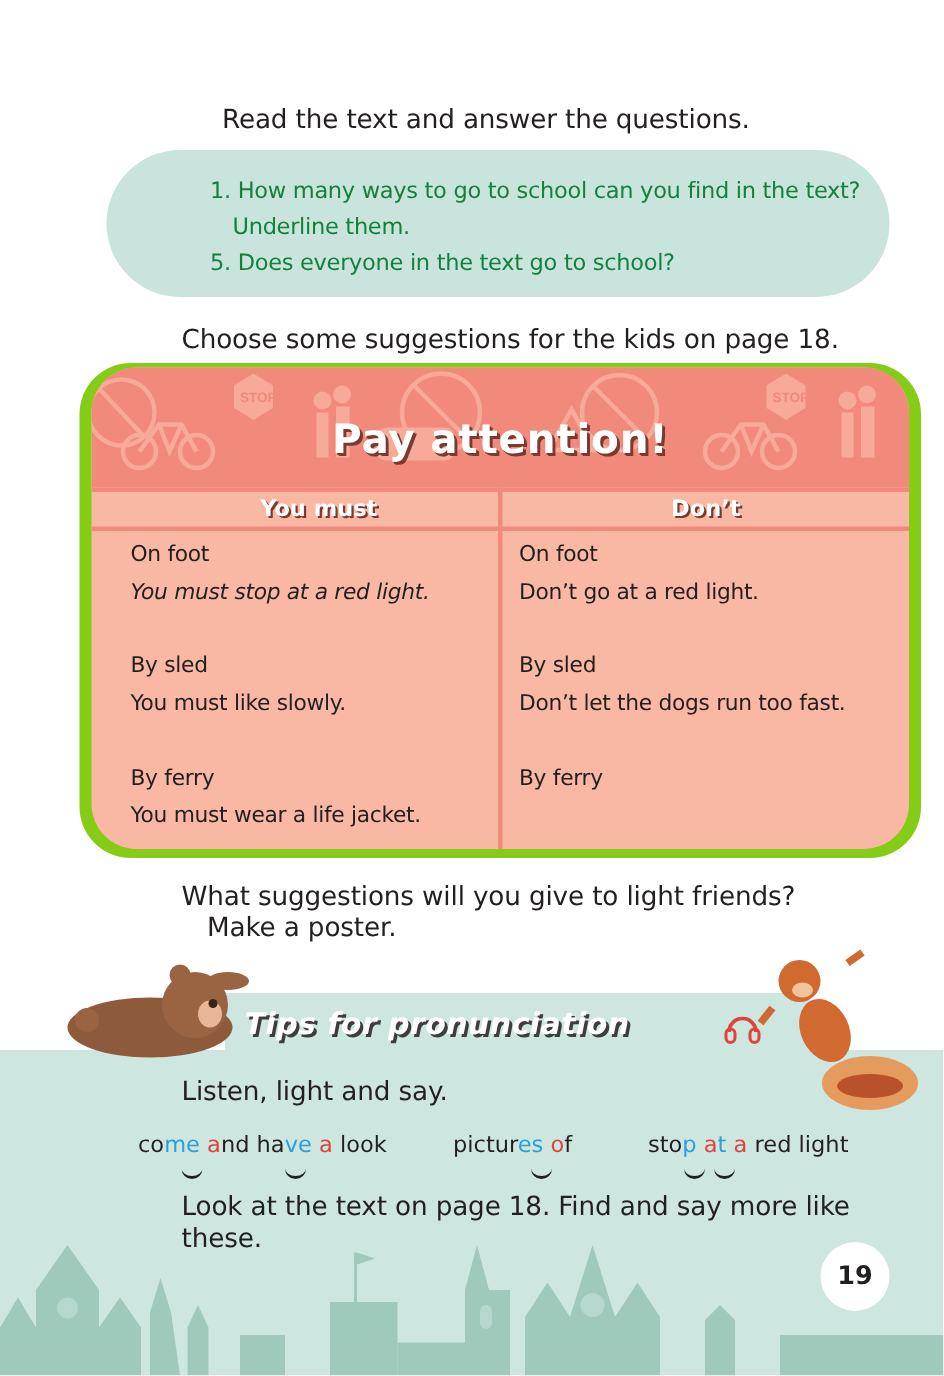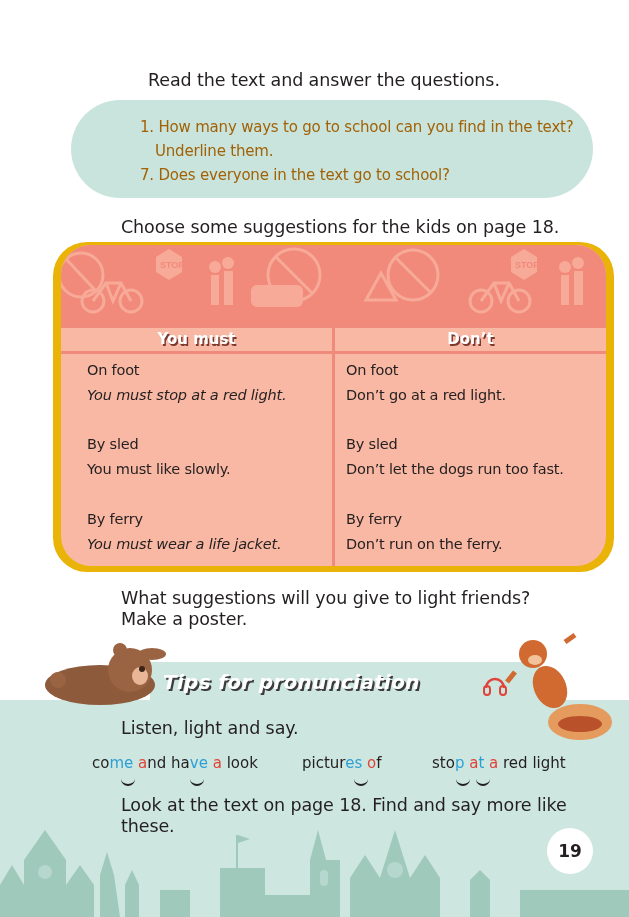--- a/index.html
+++ b/index.html
@@ -1,20 +1,20 @@
 <!DOCTYPE html>
 <html><head>
 <meta charset="utf-8">
 <style>
   html,body{margin:0;padding:0;}
   body{width:629px;height:917px;position:relative;overflow:hidden;background:#ffffff;font-family:"DejaVu Sans",sans-serif;color:#231f20;}
   .instr{position:absolute;left:121px;font-size:17.5px;line-height:21px;color:#231f20;letter-spacing:-0.1px;}
   .qbox{position:absolute;left:71px;top:100px;width:522px;height:98px;background:#c9e4dc;border-radius:49px;}
-  .qbox .q{position:absolute;left:69px;font-size:15px;color:#a16207;letter-spacing:-0.2px;}
-  .card{position:absolute;left:53px;top:242px;width:561px;height:330px;border-radius:34px;background:#eab308;}
+  .qbox .q{position:absolute;left:69px;font-size:15px;color:#15803d;letter-spacing:-0.2px;}
+  .card{position:absolute;left:53px;top:242px;width:561px;height:330px;border-radius:34px;background:#84cc16;}
   .card-inner{position:absolute;left:8px;top:3px;right:8px;bottom:6px;border-radius:30px;overflow:hidden;background:#f9b8a3;}
   .card-head{position:absolute;left:0;top:0;right:0;height:80px;background:#f28a7c;}
   .card-title{position:absolute;left:0;right:0;top:33px;text-align:center;font-size:27px;font-weight:bold;color:#ffffff;letter-spacing:0.5px;text-shadow:2px 2px 0 #7a3a32,1px 1px 0 #7a3a32;}
   .col-head{position:absolute;top:82px;height:24px;font-size:15px;font-weight:bold;color:#fff;text-align:center;line-height:24px;text-shadow:1.5px 1.5px 0 #7a3a32;}
   .hline{position:absolute;left:0;right:0;height:3px;background:#ef8a7c;}
   .vline{position:absolute;top:80px;bottom:0;width:3px;left:271px;background:#ef8a7c;}
   .cell{position:absolute;font-size:14.5px;color:#231f20;line-height:24.5px;letter-spacing:-0.2px;}
   .band{position:absolute;left:0;right:0;top:700px;bottom:0;background:#cde6df;}
   .band-top{position:absolute;left:150px;top:662px;width:390px;height:40px;background:#cde6df;}
   .tips-title{position:absolute;left:163px;top:670px;font-size:20px;font-weight:bold;color:#fff;letter-spacing:0.3px;text-shadow:2px 2px 0 #3d3d3d;font-style:italic;}
@@ -25,21 +25,21 @@
   .pagenum{position:absolute;left:547px;top:828px;width:46px;height:46px;border-radius:50%;background:#fff;text-align:center;line-height:46px;font-size:17px;font-weight:bold;color:#231f20;}
 </style>
 </head>
 <body>
 
 <div class="instr" style="top:70px;margin-left:27px;">Read the text and answer the questions.</div>
 
 <div class="qbox">
   <div class="q" style="top:18px;">1. How many ways to go to school can you find in the text?</div>
   <div class="q" style="top:42px;left:84px;">Underline them.</div>
-  <div class="q" style="top:66px;">7. Does everyone in the text go to school?</div>
+  <div class="q" style="top:66px;">5. Does everyone in the text go to school?</div>
 </div>
 
 <div class="instr" style="top:217px;">Choose some suggestions for the kids on page 18.</div>
 
 <div class="card">
   <div class="card-inner">
     <div class="card-head">
 
       <svg style="position:absolute;left:0;top:0" width="545" height="80">
         <g fill="none" stroke="#f7aa98" stroke-width="3">
@@ -68,45 +68,45 @@
           <rect x="500" y="30" width="8" height="30"></rect>
             <circle cx="504" cy="22" r="6"></circle>
           <rect x="513" y="26" width="9" height="34"></rect>
             <circle cx="517" cy="18" r="6"></circle>
         </g>
         <g fill="#f28a7c" font-family="Liberation Sans, sans-serif" font-size="9" font-weight="bold">
           <text x="99" y="23">STOP</text>
           <text x="454" y="23">STOP</text>
         </g>
       </svg>
+      <div class="card-title">Pay attention!</div>
     </div>
     <div class="hline" style="top:80px;"></div>
-    <div class="col-head" style="left:0;width:271px;">You must</div>
+    <div class="col-head" style="left:16px;width:271px;">You must</div>
     <div class="col-head" style="left:274px;width:271px;">Don’t</div>
     <div class="hline" style="top:106px;"></div>
     <div class="vline"></div>
 
     <div class="cell" style="left:26px;top:113px;">On foot</div>
     <div class="cell" style="left:26px;top:138px;font-style:italic;">You must stop at a red light.</div>
     <div class="cell" style="left:26px;top:187px;">By sled</div>
     <div class="cell" style="left:26px;top:212px;">You must like slowly.</div>
     <div class="cell" style="left:26px;top:262px;">By ferry</div>
-    <div class="cell" style="left:26px;top:287px;font-style:italic;">You must wear a life jacket.</div>
+    <div class="cell" style="left:26px;top:287px;">You must wear a life jacket.</div>
 
     <div class="cell" style="left:285px;top:113px;">On foot</div>
     <div class="cell" style="left:285px;top:138px;">Don’t go at a red light.</div>
     <div class="cell" style="left:285px;top:187px;">By sled</div>
     <div class="cell" style="left:285px;top:212px;">Don’t let the dogs run too fast.</div>
     <div class="cell" style="left:285px;top:262px;">By ferry</div>
-    <div class="cell" style="left:285px;top:287px;">Don’t run on the ferry.</div>
   </div>
 </div>
 
 <div class="instr" style="top:588px;">What suggestions will you give to light friends?</div>
-<div class="instr" style="top:609px;">Make a poster.</div>
+<div class="instr" style="top:609px;margin-left:17px;">Make a poster.</div>
 
 <div class="band-top"></div>
 <div class="band"></div>
 
 <svg style="position:absolute;left:0;top:830px" width="629" height="87">
   <g fill="#9fc9bb">
     <polygon points="0,87 0,55 12,35 24,55 24,30 45,0 66,30 66,55 80,35 94,55 94,87"></polygon>
     <polygon points="100,87 100,45 107,22 114,45 120,87"></polygon>
     <polygon points="125,87 125,55 132,40 139,55 139,87"></polygon>
     <rect x="160" y="60" width="30" height="27"></rect>

